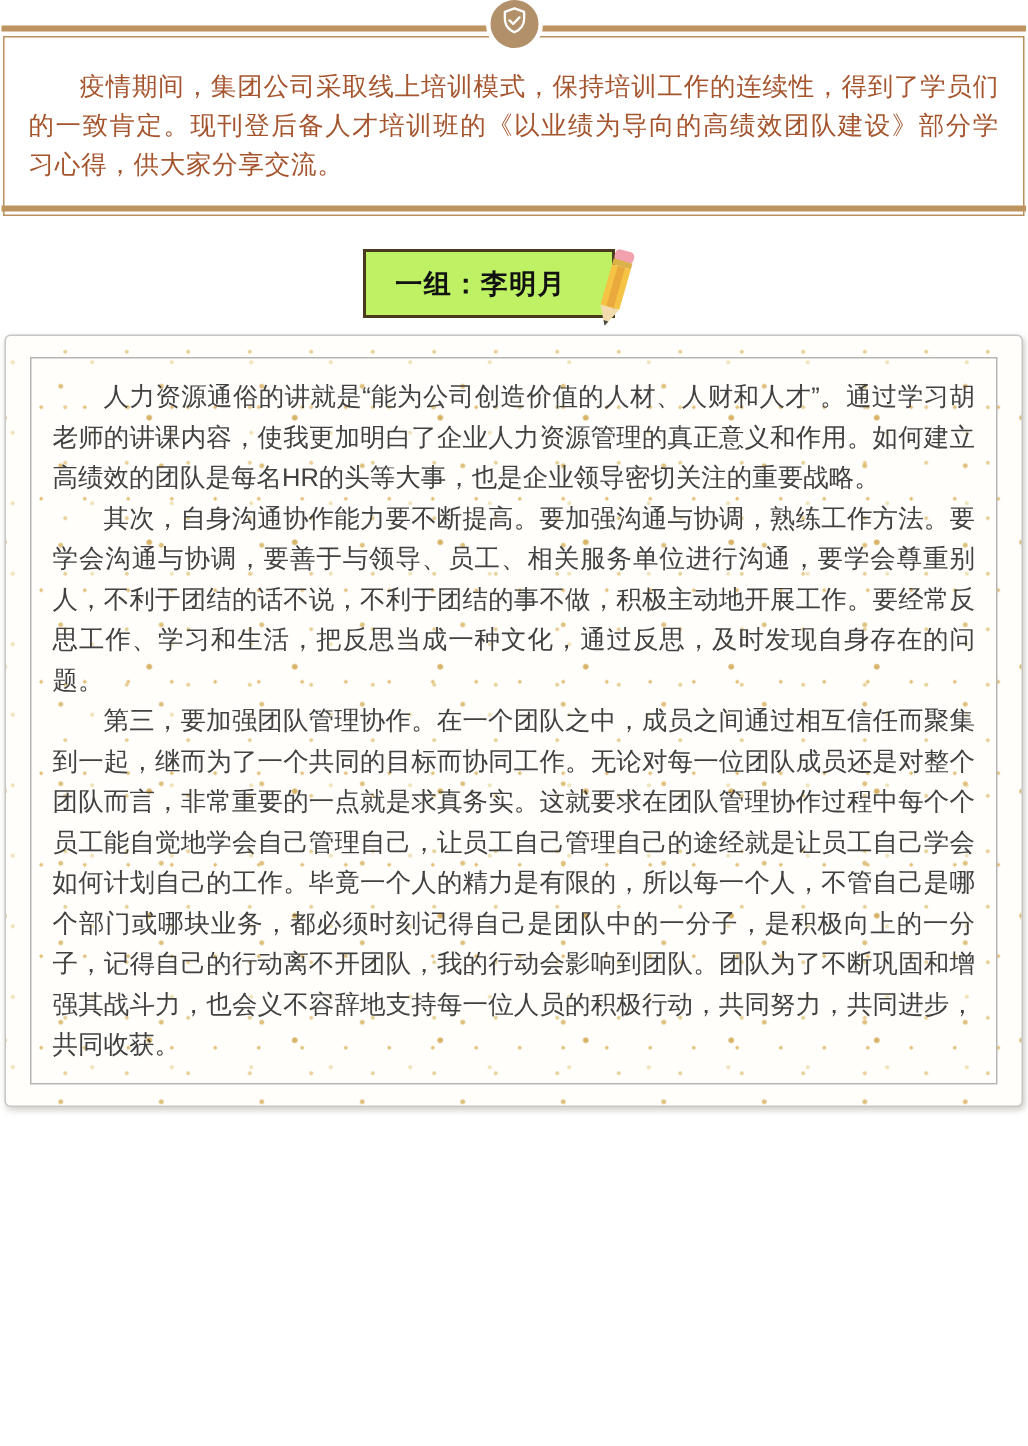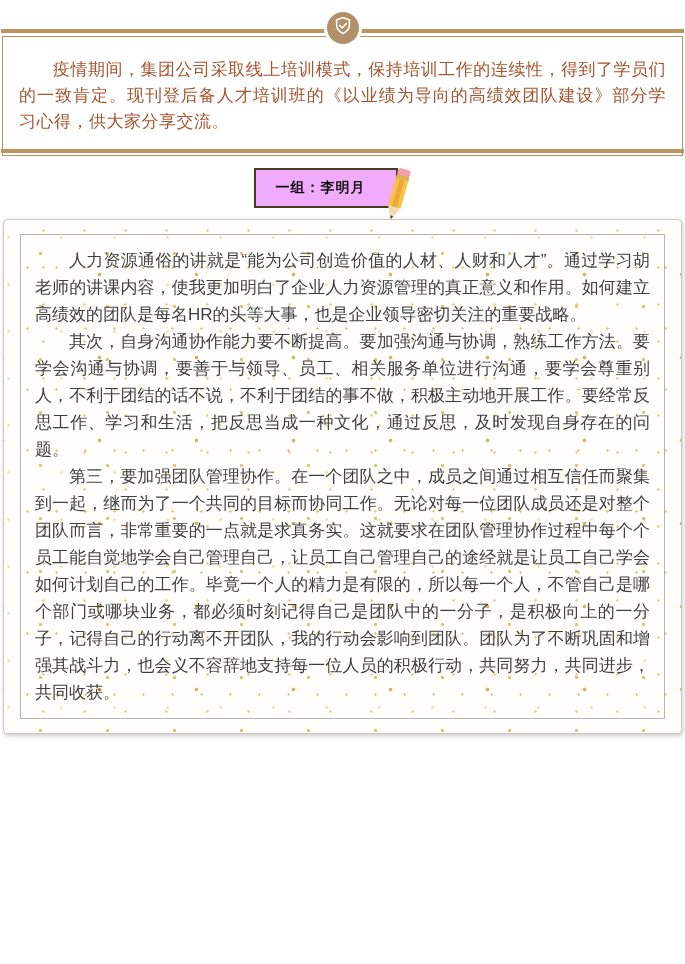--- a/index.html
+++ b/index.html
@@ -8,21 +8,21 @@
     width: 685px;
     min-height: 964px;
     font-family: "Liberation Sans", "DejaVu Sans", sans-serif;
     overflow: hidden;
   }
   .page { padding-top: 24px; }
 
   
   .notice-box {
     position: relative;
-    margin: 12px 2px;
+    margin: 0 2px;
     border: 1px solid #b8905c;
     padding: 20px 16px 20px;
   }
   .notice-box::before,
   .notice-box::after {
     content: "";
     position: absolute;
     left: -2px; right: -2px;
     height: 4px;
     background: #bd9460;
@@ -47,25 +47,25 @@
     border-radius: 50%;
     display: flex; align-items: center; justify-content: center;
     z-index: 2;
   }
 
   
   .author-tag {
     position: relative;
     left: -17px;
     width: fit-content;
-    margin: 12px auto 0;
-    background: #f0abfc;
+    margin: 22px auto 0;
+    background: #bef264;
     border: 2px solid #4a3a1d;
     padding: 9px 30px 9px 20px;
-    font-size: 14px;
+    font-size: 18px;
     font-weight: bold;
     color: #111111;
     letter-spacing: 1px;
   }
   .pencil-wrap {
     position: absolute;
     right: -14px; top: -4px;
     transform: rotate(16deg);
   }
 

